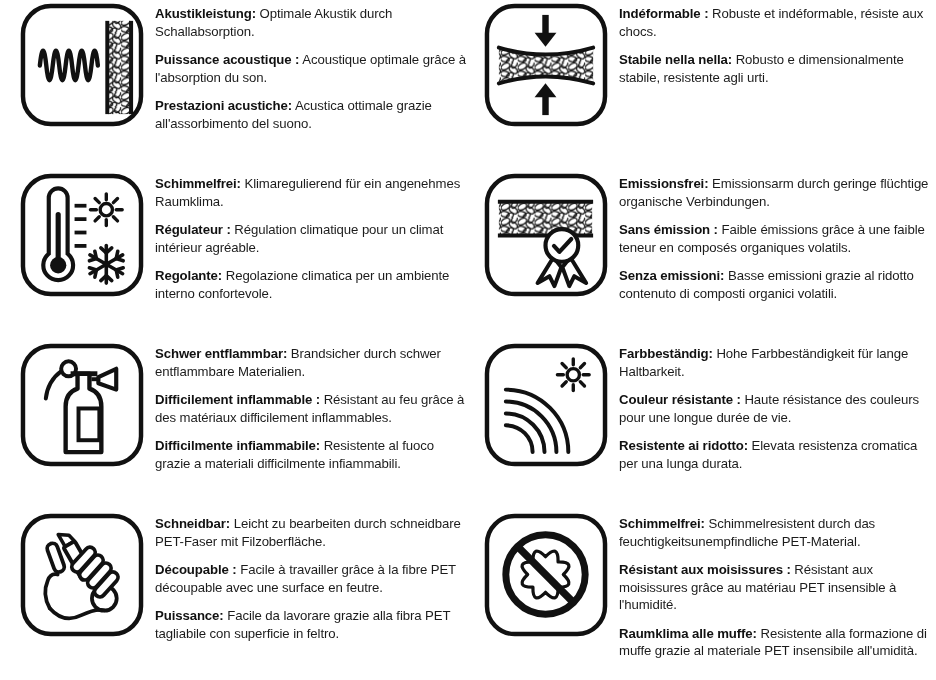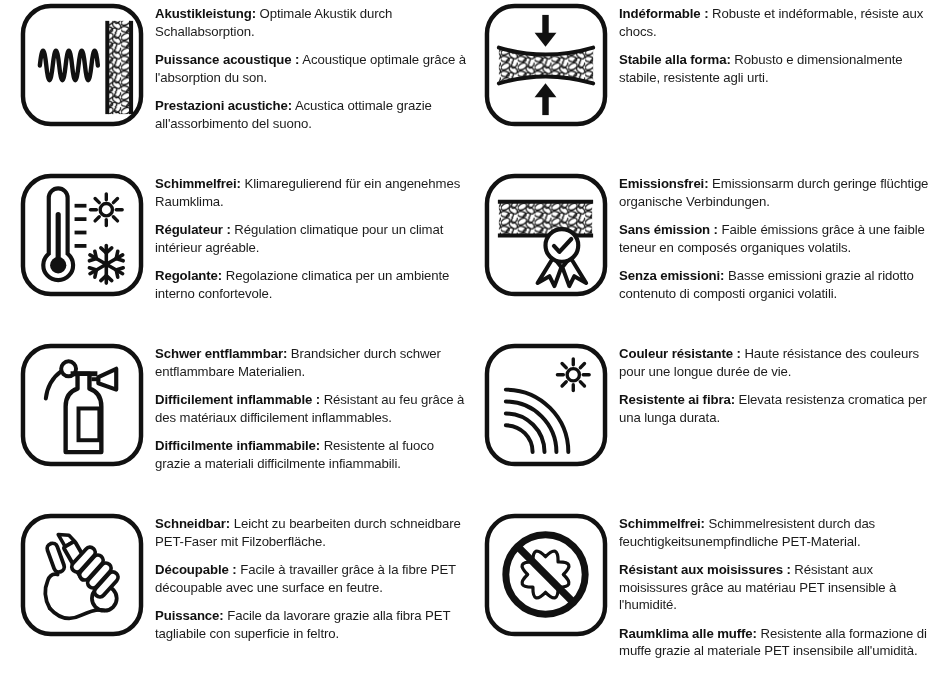--- a/index.html
+++ b/index.html
@@ -87,21 +87,21 @@
         <path d="M15,45 Q62,59 110,45" fill="none" stroke="#111" stroke-width="4" stroke-linecap="round"></path>
         <path d="M15,81 Q62,67 110,81" fill="none" stroke="#111" stroke-width="4" stroke-linecap="round"></path>
         <line x1="62" y1="12" x2="62" y2="32" stroke="#111" stroke-width="6.5"></line>
         <polygon points="51,30 73,30 62,44" fill="#111"></polygon>
         <line x1="62" y1="113" x2="62" y2="93" stroke="#111" stroke-width="6.5"></line>
         <polygon points="51,95 73,95 62,81" fill="#111"></polygon>
       </svg>
     </span>
     <div class="texts">
       <p class="para"><b>Indéformable :</b> <span>Robuste et indéformable, résiste aux chocs.</span></p>
-      <p class="para"><b>Stabile alla forma:</b> <span>Robusto e dimensionalmente stabile, resistente agli urti.</span></p>
+      <p class="para"><b>Stabile nella nella:</b> <span>Robusto e dimensionalmente stabile, resistente agli urti.</span></p>
     </div>
   </div>
 
   <div class="tile left">
     <span class="icon-box">
       <svg viewBox="0 0 125 125">
         <rect x="3" y="3" width="119" height="119" rx="28" fill="none" stroke="#111" stroke-width="4.5"></rect>
         <path d="M29,81.4 L29,25 A9.5,9.5 0 0 1 48,25 L48,81.4 A15,15 0 1 1 29,81.4 Z" fill="#fff" stroke="#111" stroke-width="4.2"></path>
         <line x1="38.5" y1="42" x2="38.5" y2="85" stroke="#111" stroke-width="5.2" stroke-linecap="round"></line>
         <circle cx="38.5" cy="93" r="8.2" fill="#111"></circle>
@@ -176,22 +176,23 @@
         <g fill="none" stroke="#111" stroke-width="4" stroke-linecap="round">
           <path d="M22,83 A27,27 0 0 1 49,110"></path>
           <path d="M22,71 A39,39 0 0 1 61,110"></path>
           <path d="M22,59 A51,51 0 0 1 73,110"></path>
           <path d="M22,47 A63,63 0 0 1 85,110"></path>
         </g>
         <use href="#sun" transform="translate(90,32)"></use>
       </svg>
     </span>
     <div class="texts">
+      <p class="para"><b>Farbbeständig:</b> <span>Hohe Farbbeständigkeit für lange Haltbarkeit.</span></p>
       <p class="para"><b>Couleur résistante :</b> <span>Haute résistance des couleurs pour une longue durée de vie.</span></p>
-      <p class="para"><b>Resistente ai fibra:</b> <span>Elevata resistenza cromatica per una lunga durata.</span></p>
+      <p class="para"><b>Resistente ai ridotto:</b> <span>Elevata resistenza cromatica per una lunga durata.</span></p>
     </div>
   </div>
 
   <div class="tile left">
     <span class="icon-box">
       <svg viewBox="0 0 125 125">
         <rect x="3" y="3" width="119" height="119" rx="28" fill="none" stroke="#111" stroke-width="4.5"></rect>
         <g transform="rotate(-30 56 44)">
           <polygon points="52,30 52,16 61,22 63,30" fill="#fff" stroke="#111" stroke-width="3.6" stroke-linejoin="round"></polygon>
           <rect x="50" y="30" width="13" height="38" rx="2" fill="#fff" stroke="#111" stroke-width="4"></rect>

